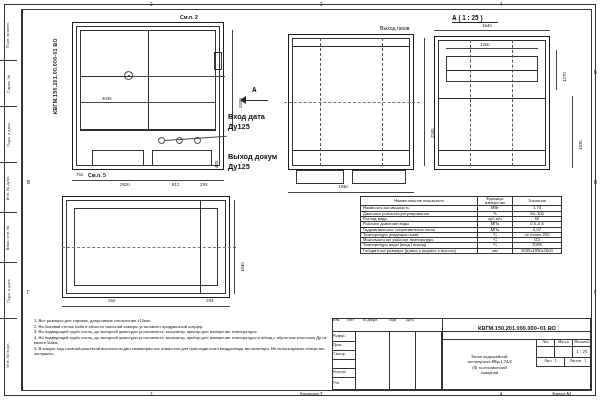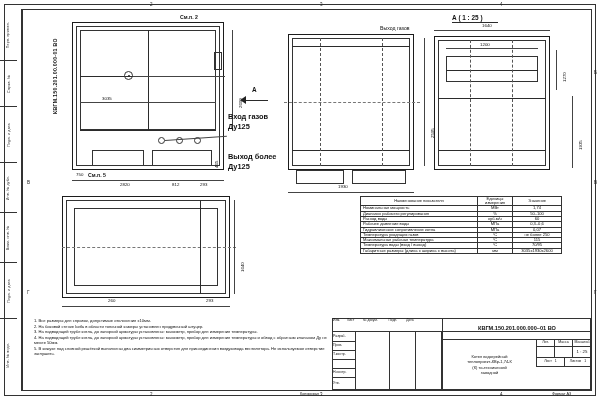--- a/index.html
+++ b/index.html
@@ -124,24 +124,24 @@
   <div class="t" style="left:200px;top:182px;">293</div>
   <div style="position:absolute;left:214px;top:168px;">
     <div class="t rot" style="transform:rotate(-90deg);">465</div>
   </div>
 
   <div class="t6" style="left:252px;top:86px;">А</div>
   <div class="ln" style="left:244px;top:100px;width:24px;height:1px;"></div>
   <div class="arrow" style="left:240px;top:96px;border-top:4px solid transparent;border-bottom:4px solid transparent;border-right:6px solid #222;"></div>
 
   <div class="ln" style="left:133px;top:76px;width:92px;height:1px;background:#444;"></div>
-  <div class="t7" style="left:228px;top:112px;">Вход газов</div>
+  <div class="t7" style="left:228px;top:112px;">Вход дата</div>
   <div class="t7" style="left:228px;top:122px;">Ду125</div>
   <div class="ln" style="left:165px;top:140px;width:62px;height:1px;background:#444;transform:rotate(-4deg);transform-origin:left center;"></div>
-  <div class="t7" style="left:228px;top:152px;">Выход более</div>
+  <div class="t7" style="left:228px;top:152px;">Выход докум</div>
   <div class="t7" style="left:228px;top:162px;">Ду125</div>
 
   <div class="bxth" style="left:62px;top:196px;width:168px;height:102px;"></div>
   <div class="bx" style="left:66px;top:200px;width:160px;height:94px;"></div>
   <div class="bx" style="left:74px;top:208px;width:144px;height:78px;"></div>
   <div class="cline" style="left:62px;top:247px;width:174px;"></div>
   <div class="ln" style="left:200px;top:200px;width:1px;height:94px;"></div>
   <div style="position:absolute;left:240px;top:272px;">
     <div class="t rot" style="transform:rotate(-90deg);">1640</div>
   </div>

